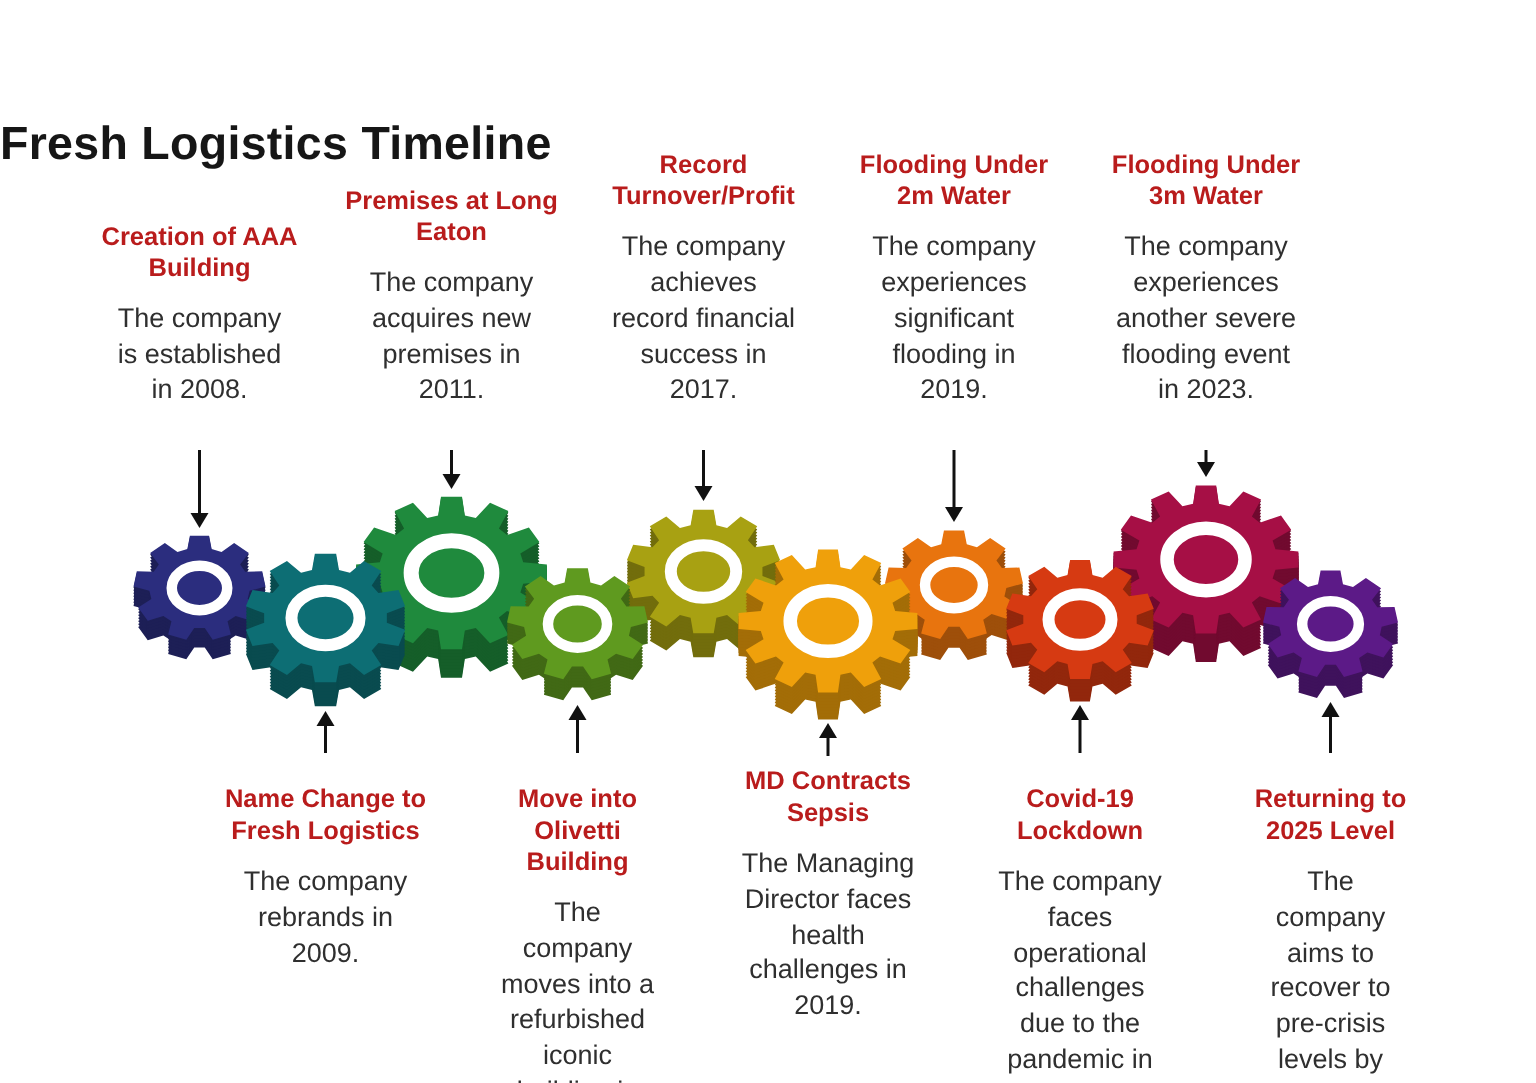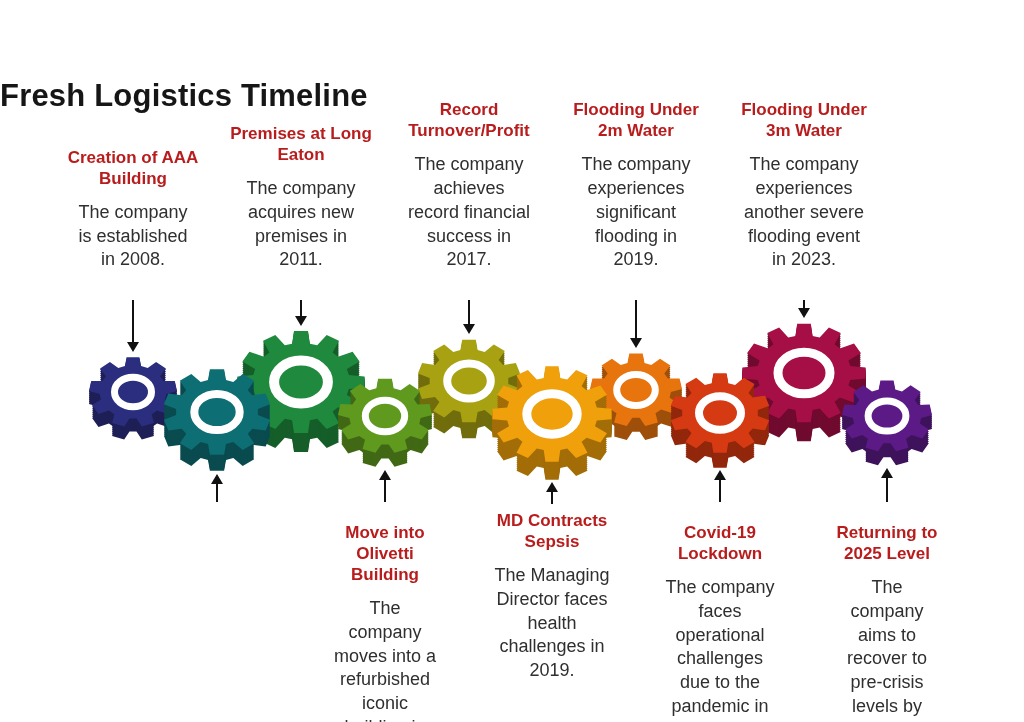--- a/index.html
+++ b/index.html
@@ -201,20 +201,24 @@
   </div>
   <div class="evt top" style="left:636px;bottom:438px;width:140px">
     <div class="evt-h">Flooding Under 2m Water</div>
     <div class="evt-p">The company experiences significant flooding in 2019.</div>
   </div>
   <div class="evt top" style="left:804px;bottom:438px;width:150px">
     <div class="evt-h">Flooding Under 3m Water</div>
     <div class="evt-p">The company experiences another severe flooding event in 2023.</div>
   </div>
 
+  <div class="evt bottom" style="left:217px;top:522px;width:140px">
+    <div class="evt-h">Name Change to Fresh Logistics</div>
+    <div class="evt-p">The company rebrands in 2009.</div>
+  </div>
   <div class="evt bottom" style="left:385px;top:522px;width:128px">
     <div class="evt-h">Move into Olivetti Building</div>
     <div class="evt-p">The company moves into a refurbished iconic building in 2015.</div>
   </div>
   <div class="evt bottom" style="left:552px;top:510px;width:142px">
     <div class="evt-h">MD Contracts Sepsis</div>
     <div class="evt-p">The Managing Director faces health challenges in 2019.</div>
   </div>
   <div class="evt bottom" style="left:720px;top:522px;width:136px">
     <div class="evt-h">Covid-19 Lockdown</div>

